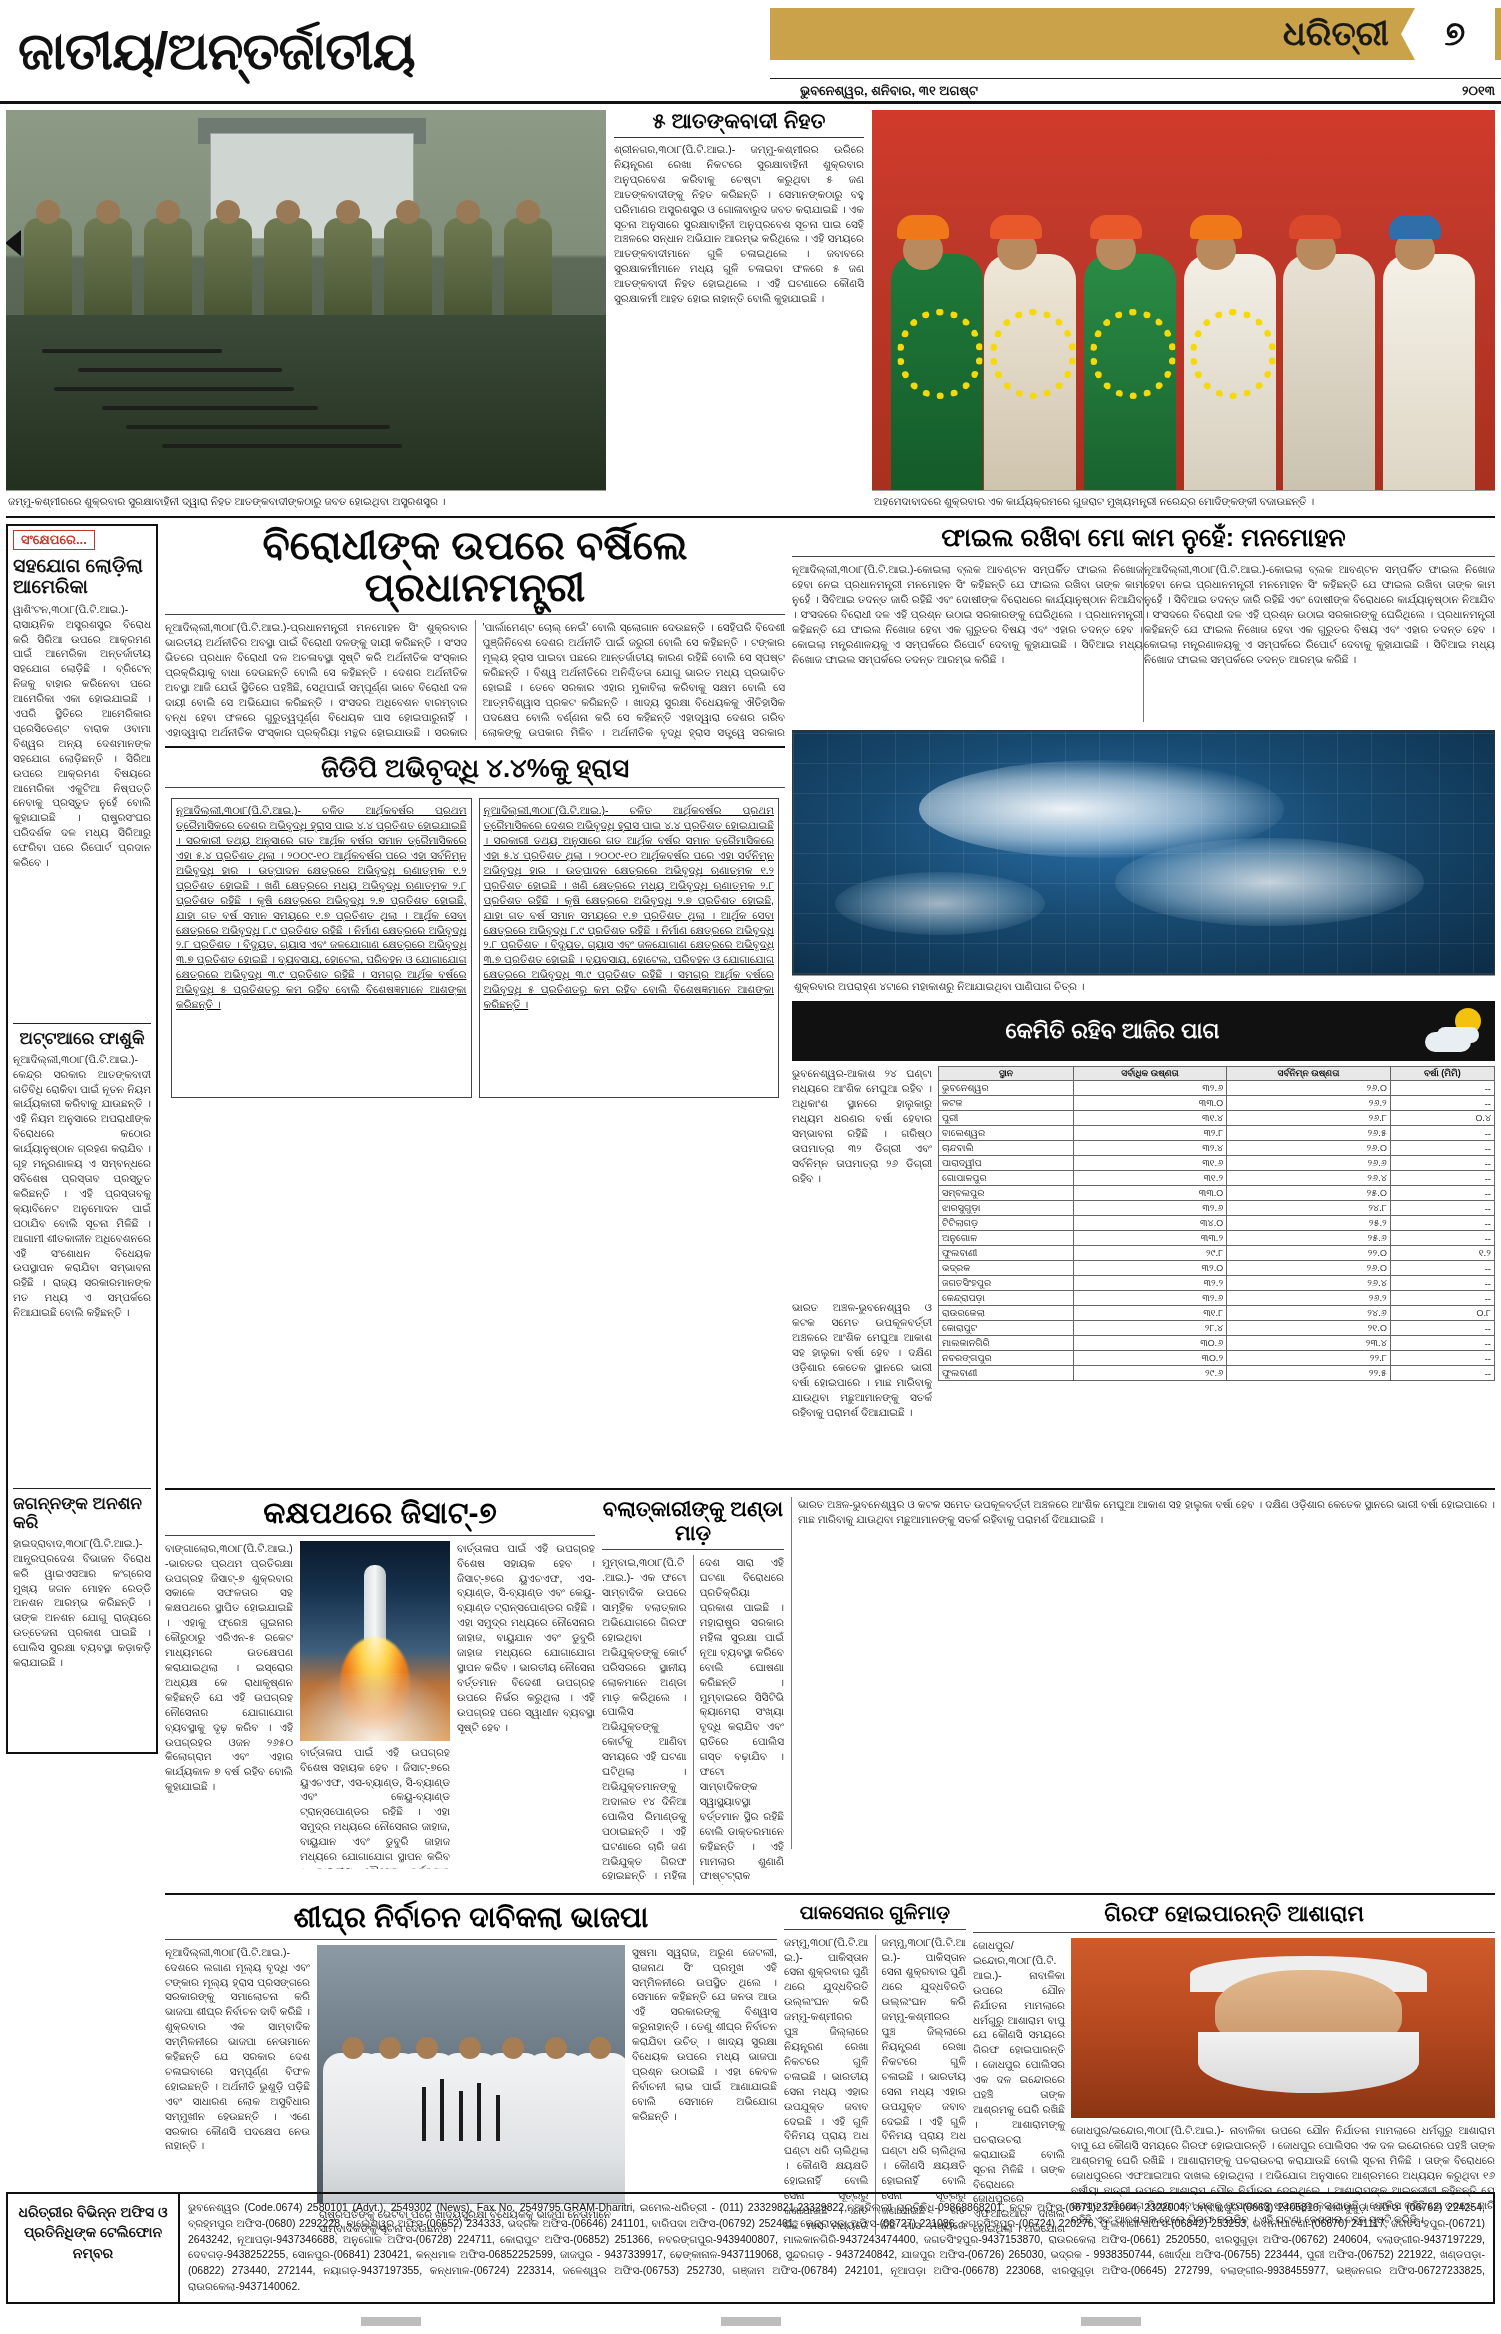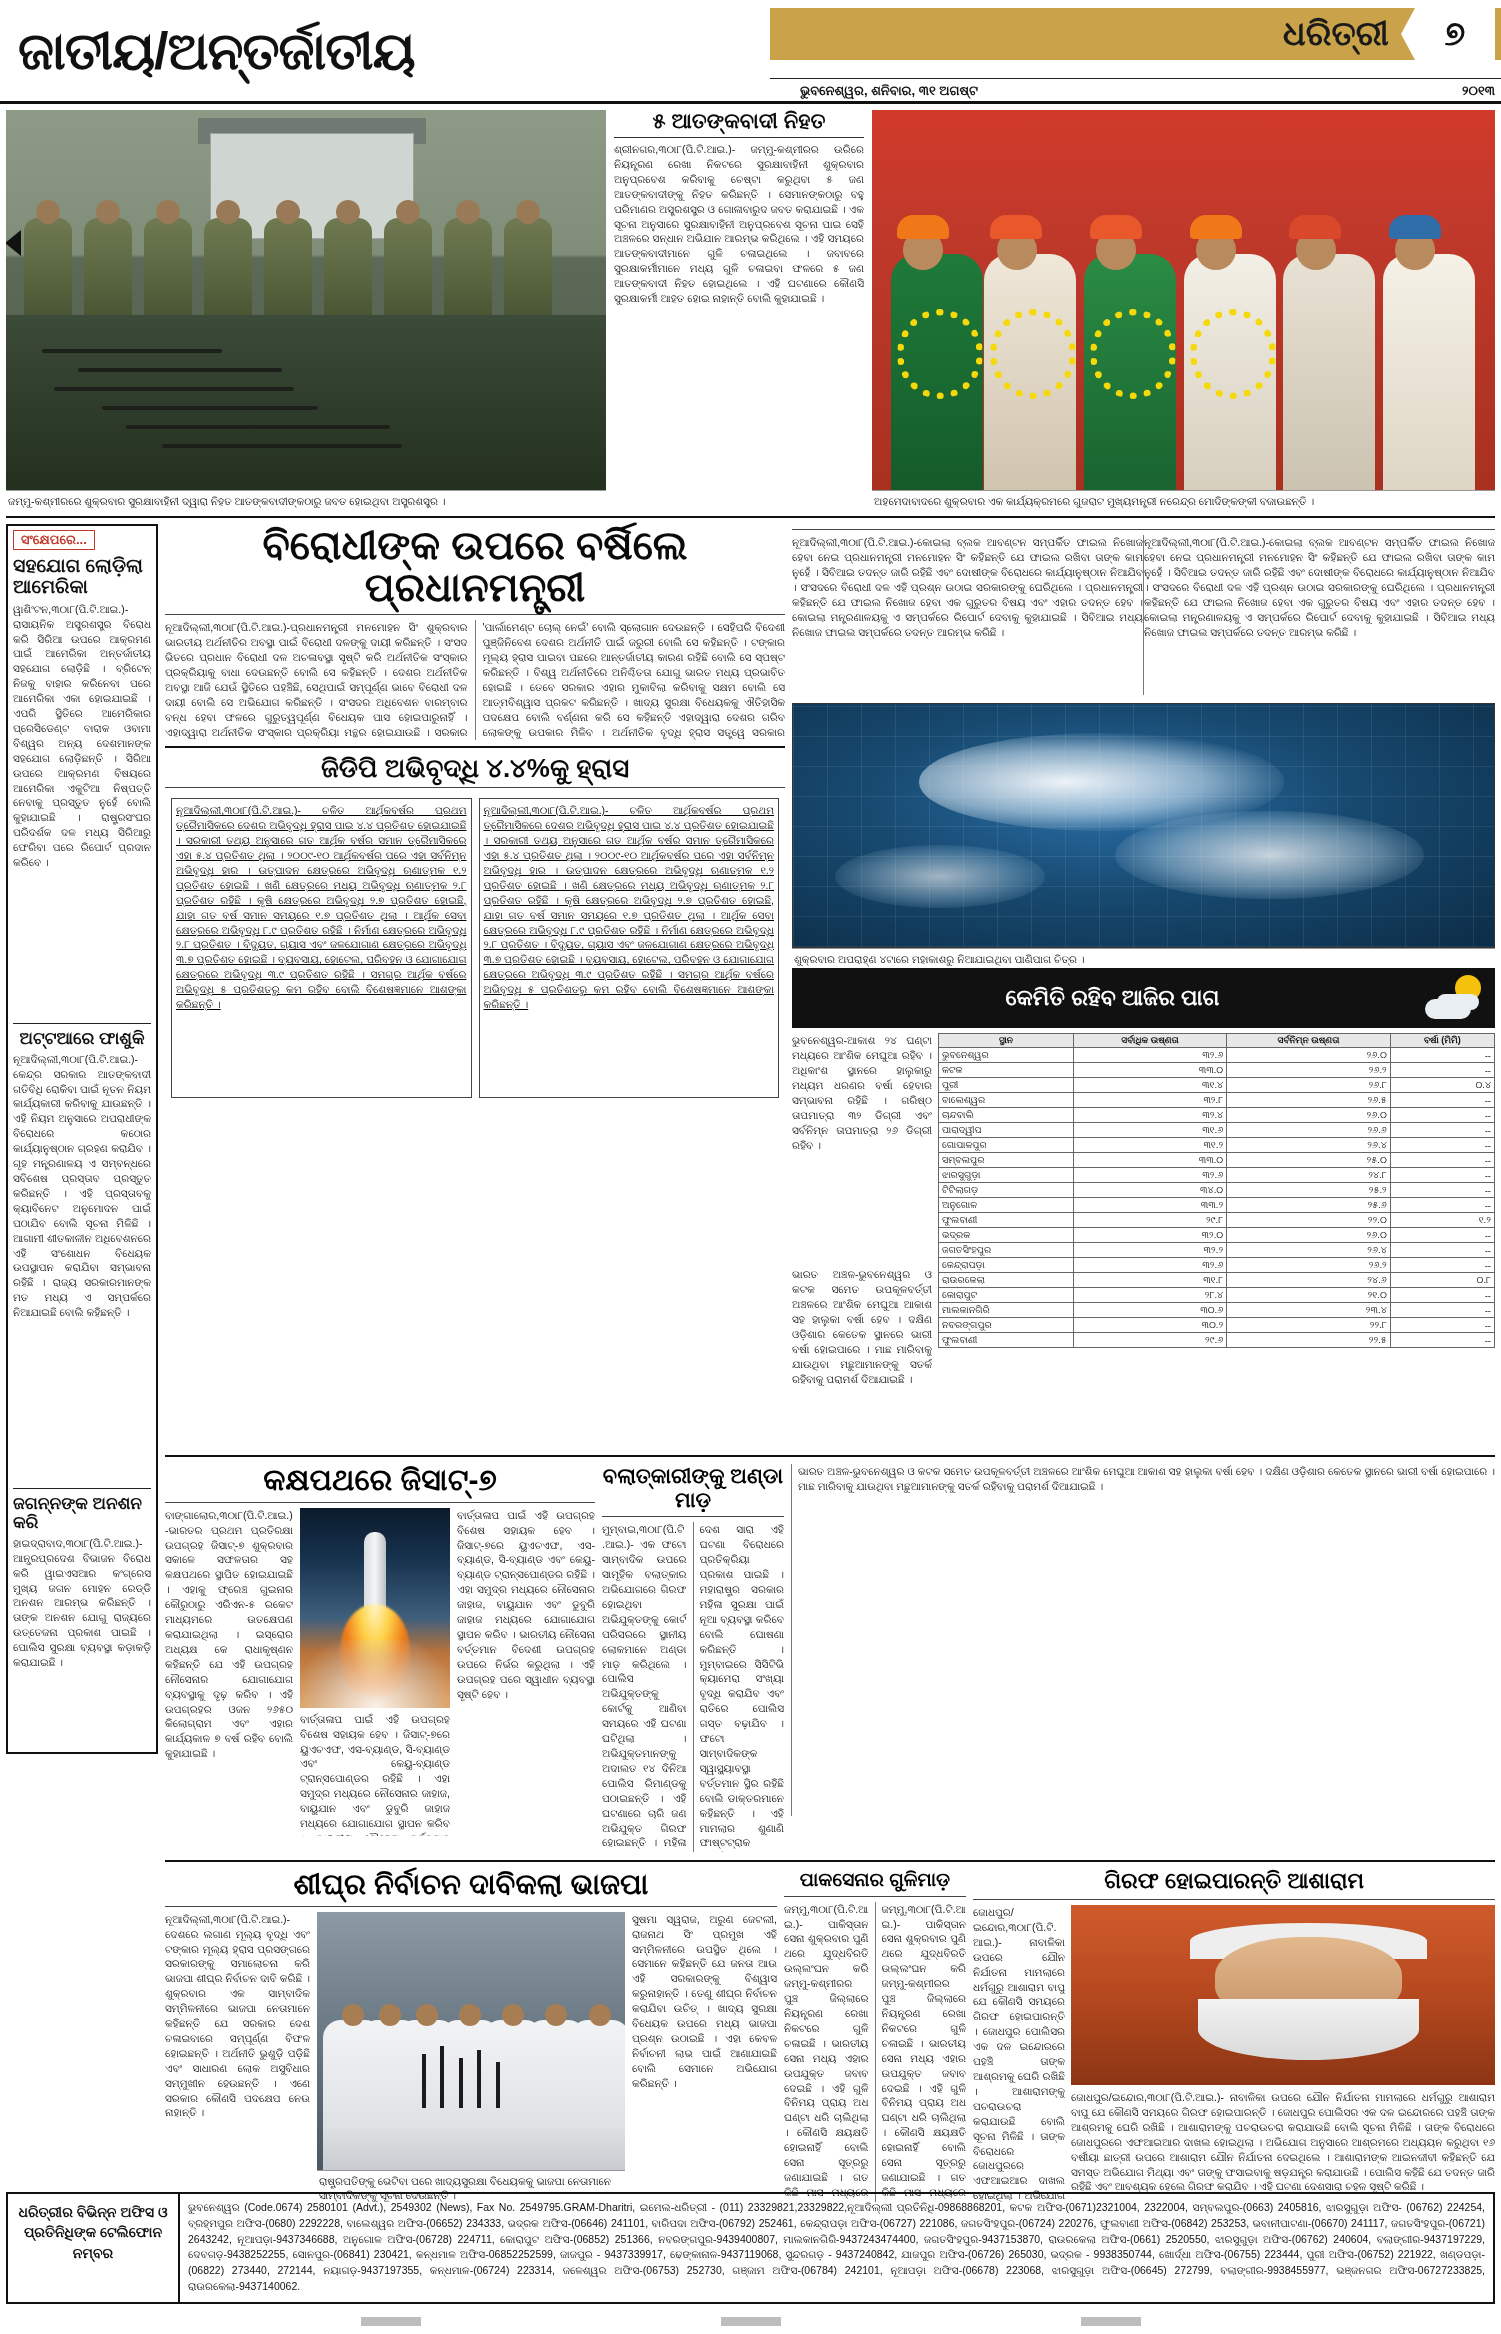--- a/index.html
+++ b/index.html
@@ -555,20 +555,21 @@
           <div class="hrule-thin" style="margin:5px 0;"></div>
           <div class="boxed" style="border:none;">
             <div style="display:flex; gap:7px;text-decoration:underline;">
               <div class="body-col" style="flex:1 1 0; height:300px; border:1px solid #444; padding:4px;">ନୂଆଦିଲ୍ଲୀ,୩୦ା୮(ପି.ଟି.ଆଇ.)- ଚଳିତ ଆର୍ଥିକବର୍ଷର ପ୍ରଥମ ତ୍ରୈମାସିକରେ ଦେଶର ଅଭିବୃଦ୍ଧି ହ୍ରାସ ପାଇ ୪.୪ ପ୍ରତିଶତ ହୋଇଯାଇଛି । ସରକାରୀ ତଥ୍ୟ ଅନୁସାରେ ଗତ ଆର୍ଥିକ ବର୍ଷର ସମାନ ତ୍ରୈମାସିକରେ ଏହା ୫.୪ ପ୍ରତିଶତ ଥିଲା । ୨୦୦୯-୧୦ ଆର୍ଥିକବର୍ଷର ପରେ ଏହା ସର୍ବନିମ୍ନ ଅଭିବୃଦ୍ଧି ହାର । ଉତ୍ପାଦନ କ୍ଷେତ୍ରରେ ଅଭିବୃଦ୍ଧି ଋଣାତ୍ମକ ୧.୨ ପ୍ରତିଶତ ହୋଇଛି । ଖଣି କ୍ଷେତ୍ରରେ ମଧ୍ୟ ଅଭିବୃଦ୍ଧି ଋଣାତ୍ମକ ୨.୮ ପ୍ରତିଶତ ରହିଛି । କୃଷି କ୍ଷେତ୍ରରେ ଅଭିବୃଦ୍ଧି ୨.୭ ପ୍ରତିଶତ ହୋଇଛି, ଯାହା ଗତ ବର୍ଷ ସମାନ ସମୟରେ ୧.୭ ପ୍ରତିଶତ ଥିଲା । ଆର୍ଥିକ ସେବା କ୍ଷେତ୍ରରେ ଅଭିବୃଦ୍ଧି ୮.୯ ପ୍ରତିଶତ ରହିଛି । ନିର୍ମାଣ କ୍ଷେତ୍ରରେ ଅଭିବୃଦ୍ଧି ୨.୮ ପ୍ରତିଶତ । ବିଦ୍ୟୁତ, ଗ୍ୟାସ ଏବଂ ଜଳଯୋଗାଣ କ୍ଷେତ୍ରରେ ଅଭିବୃଦ୍ଧି ୩.୭ ପ୍ରତିଶତ ହୋଇଛି । ବ୍ୟବସାୟ, ହୋଟେଲ, ପରିବହନ ଓ ଯୋଗାଯୋଗ କ୍ଷେତ୍ରରେ ଅଭିବୃଦ୍ଧି ୩.୯ ପ୍ରତିଶତ ରହିଛି । ସମଗ୍ର ଆର୍ଥିକ ବର୍ଷରେ ଅଭିବୃଦ୍ଧି ୫ ପ୍ରତିଶତରୁ କମ ରହିବ ବୋଲି ବିଶେଷଜ୍ଞମାନେ ଆଶଙ୍କା କରିଛନ୍ତି ।</div>
               <div class="body-col" style="flex:1 1 0; height:300px; border:1px solid #444; padding:4px;">ନୂଆଦିଲ୍ଲୀ,୩୦ା୮(ପି.ଟି.ଆଇ.)- ଚଳିତ ଆର୍ଥିକବର୍ଷର ପ୍ରଥମ ତ୍ରୈମାସିକରେ ଦେଶର ଅଭିବୃଦ୍ଧି ହ୍ରାସ ପାଇ ୪.୪ ପ୍ରତିଶତ ହୋଇଯାଇଛି । ସରକାରୀ ତଥ୍ୟ ଅନୁସାରେ ଗତ ଆର୍ଥିକ ବର୍ଷର ସମାନ ତ୍ରୈମାସିକରେ ଏହା ୫.୪ ପ୍ରତିଶତ ଥିଲା । ୨୦୦୯-୧୦ ଆର୍ଥିକବର୍ଷର ପରେ ଏହା ସର୍ବନିମ୍ନ ଅଭିବୃଦ୍ଧି ହାର । ଉତ୍ପାଦନ କ୍ଷେତ୍ରରେ ଅଭିବୃଦ୍ଧି ଋଣାତ୍ମକ ୧.୨ ପ୍ରତିଶତ ହୋଇଛି । ଖଣି କ୍ଷେତ୍ରରେ ମଧ୍ୟ ଅଭିବୃଦ୍ଧି ଋଣାତ୍ମକ ୨.୮ ପ୍ରତିଶତ ରହିଛି । କୃଷି କ୍ଷେତ୍ରରେ ଅଭିବୃଦ୍ଧି ୨.୭ ପ୍ରତିଶତ ହୋଇଛି, ଯାହା ଗତ ବର୍ଷ ସମାନ ସମୟରେ ୧.୭ ପ୍ରତିଶତ ଥିଲା । ଆର୍ଥିକ ସେବା କ୍ଷେତ୍ରରେ ଅଭିବୃଦ୍ଧି ୮.୯ ପ୍ରତିଶତ ରହିଛି । ନିର୍ମାଣ କ୍ଷେତ୍ରରେ ଅଭିବୃଦ୍ଧି ୨.୮ ପ୍ରତିଶତ । ବିଦ୍ୟୁତ, ଗ୍ୟାସ ଏବଂ ଜଳଯୋଗାଣ କ୍ଷେତ୍ରରେ ଅଭିବୃଦ୍ଧି ୩.୭ ପ୍ରତିଶତ ହୋଇଛି । ବ୍ୟବସାୟ, ହୋଟେଲ, ପରିବହନ ଓ ଯୋଗାଯୋଗ କ୍ଷେତ୍ରରେ ଅଭିବୃଦ୍ଧି ୩.୯ ପ୍ରତିଶତ ରହିଛି । ସମଗ୍ର ଆର୍ଥିକ ବର୍ଷରେ ଅଭିବୃଦ୍ଧି ୫ ପ୍ରତିଶତରୁ କମ ରହିବ ବୋଲି ବିଶେଷଜ୍ଞମାନେ ଆଶଙ୍କା କରିଛନ୍ତି ।</div>
             </div>
           </div>
         </div>
 
         <div style="flex:1 1 auto;">
+          <div class="mid-headline" style="font-size:25px;">ଫାଇଲ ରଖିବା ମୋ କାମ ନୁହେଁ: ମନମୋହନ</div>
           <div class="hrule-thin" style="margin:5px 0;"></div>
           <div style="display:flex; ">
             <div class="body-col" style="flex:1 1 0; height:160px;">ନୂଆଦିଲ୍ଲୀ,୩୦ା୮(ପି.ଟି.ଆଇ.)-କୋଇଲା ବ୍ଲକ ଆବଣ୍ଟନ ସମ୍ପର୍କିତ ଫାଇଲ ନିଖୋଜ ହେବା ନେଇ ପ୍ରଧାନମନ୍ତ୍ରୀ ମନମୋହନ ସିଂ କହିଛନ୍ତି ଯେ ଫାଇଲ ରଖିବା ତାଙ୍କ କାମ ନୁହେଁ । ସିବିଆଇ ତଦନ୍ତ ଜାରି ରହିଛି ଏବଂ ଦୋଷୀଙ୍କ ବିରୋଧରେ କାର୍ଯ୍ୟାନୁଷ୍ଠାନ ନିଆଯିବ । ସଂସଦରେ ବିରୋଧୀ ଦଳ ଏହି ପ୍ରଶ୍ନ ଉଠାଇ ସରକାରଙ୍କୁ ଘେରିଥିଲେ । ପ୍ରଧାନମନ୍ତ୍ରୀ କହିଛନ୍ତି ଯେ ଫାଇଲ ନିଖୋଜ ହେବା ଏକ ଗୁରୁତର ବିଷୟ ଏବଂ ଏହାର ତଦନ୍ତ ହେବ । କୋଇଲା ମନ୍ତ୍ରଣାଳୟକୁ ଏ ସମ୍ପର୍କରେ ରିପୋର୍ଟ ଦେବାକୁ କୁହାଯାଇଛି । ସିବିଆଇ ମଧ୍ୟ ନିଖୋଜ ଫାଇଲ ସମ୍ପର୍କରେ ତଦନ୍ତ ଆରମ୍ଭ କରିଛି ।</div>
             <div class="vrule" style="height:160px;"></div>
             <div class="body-col" style="flex:1 1 0; height:160px;">ନୂଆଦିଲ୍ଲୀ,୩୦ା୮(ପି.ଟି.ଆଇ.)-କୋଇଲା ବ୍ଲକ ଆବଣ୍ଟନ ସମ୍ପର୍କିତ ଫାଇଲ ନିଖୋଜ ହେବା ନେଇ ପ୍ରଧାନମନ୍ତ୍ରୀ ମନମୋହନ ସିଂ କହିଛନ୍ତି ଯେ ଫାଇଲ ରଖିବା ତାଙ୍କ କାମ ନୁହେଁ । ସିବିଆଇ ତଦନ୍ତ ଜାରି ରହିଛି ଏବଂ ଦୋଷୀଙ୍କ ବିରୋଧରେ କାର୍ଯ୍ୟାନୁଷ୍ଠାନ ନିଆଯିବ । ସଂସଦରେ ବିରୋଧୀ ଦଳ ଏହି ପ୍ରଶ୍ନ ଉଠାଇ ସରକାରଙ୍କୁ ଘେରିଥିଲେ । ପ୍ରଧାନମନ୍ତ୍ରୀ କହିଛନ୍ତି ଯେ ଫାଇଲ ନିଖୋଜ ହେବା ଏକ ଗୁରୁତର ବିଷୟ ଏବଂ ଏହାର ତଦନ୍ତ ହେବ । କୋଇଲା ମନ୍ତ୍ରଣାଳୟକୁ ଏ ସମ୍ପର୍କରେ ରିପୋର୍ଟ ଦେବାକୁ କୁହାଯାଇଛି । ସିବିଆଇ ମଧ୍ୟ ନିଖୋଜ ଫାଇଲ ସମ୍ପର୍କରେ ତଦନ୍ତ ଆରମ୍ଭ କରିଛି ।</div>
           </div>
 
           <div class="sat" style="height:245px; margin-top:8px; border:1px solid #333;">
             <div style="position:absolute; left:18%; top:12%; width:52%; height:40%;
                         background:radial-gradient(ellipse at 40% 50%, rgba(255,255,255,.92) 0%, rgba(220,235,245,.55) 45%, rgba(255,255,255,0) 75%);
@@ -579,21 +580,21 @@
             <div style="position:absolute; left:6%; top:58%; width:30%; height:26%;
                         background:radial-gradient(ellipse at 50% 50%, rgba(255,255,255,.6) 0%, rgba(190,220,238,.3) 50%, rgba(255,255,255,0) 80%);
                         border-radius:50%;"></div>
             <div style="position:absolute; left:0; top:0; right:0; bottom:0;
                         background:
                         repeating-linear-gradient(90deg, rgba(255,255,255,.08) 0 1px, rgba(255,255,255,0) 1px 34px),
                         repeating-linear-gradient(0deg, rgba(255,255,255,.08) 0 1px, rgba(255,255,255,0) 1px 30px);"></div>
           </div>
           <div class="caption">ଶୁକ୍ରବାର ଅପରାହ୍ଣ ୪ଟାରେ ମହାକାଶରୁ ନିଆଯାଇଥିବା ପାଣିପାଗ ଚିତ୍ର ।</div>
 
-          <div class="wx-banner" style="">
+          <div class="wx-banner" style="margin-top:6px;">
             <div class="wx-banner-text">କେମିତି ରହିବ ଆଜିର ପାଗ</div>
             <div class="wx-sun">
               <div class="sun"></div>
               <div class="cloud"></div>
             </div>
           </div>
 
           <div style="display:flex; gap:6px; margin-top:5px;">
             <div style="flex:0 0 140px;">
               <div class="body-col" style="height:230px;">ଭୁବନେଶ୍ୱର-ଆକାଶ ୨୪ ଘଣ୍ଟା ମଧ୍ୟରେ ଆଂଶିକ ମେଘୁଆ ରହିବ । ଅଧିକାଂଶ ସ୍ଥାନରେ ହାଲୁକାରୁ ମଧ୍ୟମ ଧରଣର ବର୍ଷା ହେବାର ସମ୍ଭାବନା ରହିଛି । ଗରିଷ୍ଠ ତାପମାତ୍ରା ୩୨ ଡିଗ୍ରୀ ଏବଂ ସର୍ବନିମ୍ନ ତାପମାତ୍ରା ୨୬ ଡିଗ୍ରୀ ରହିବ ।</div>

